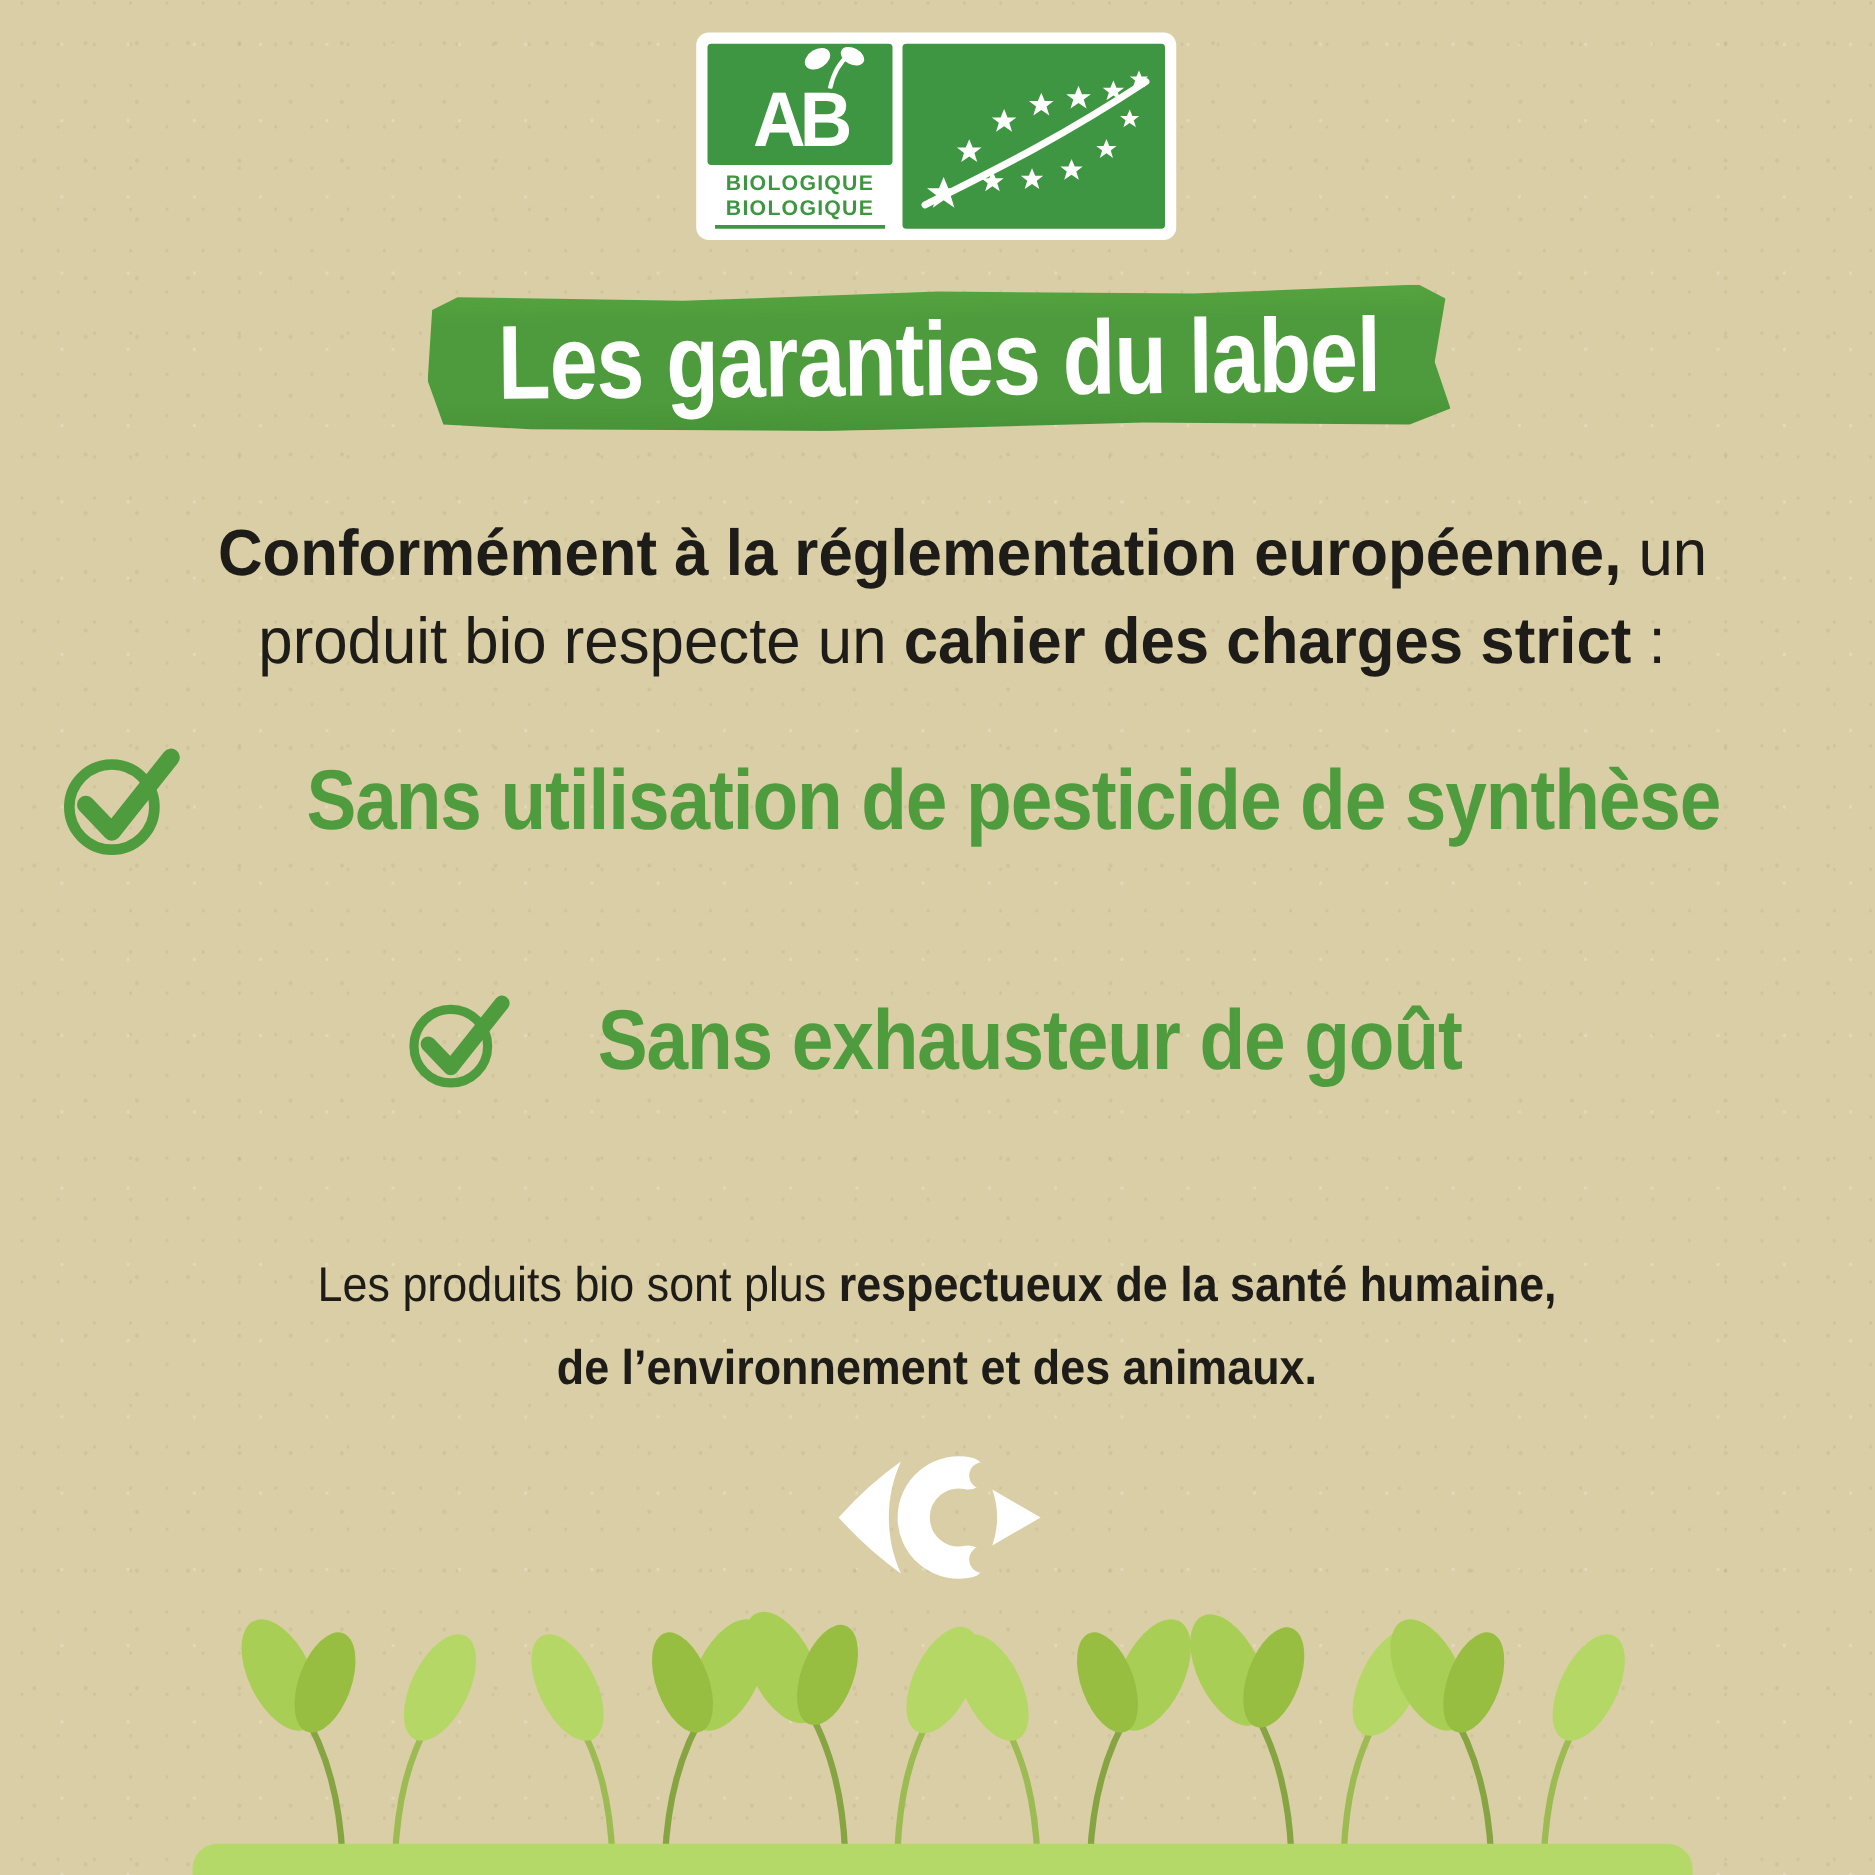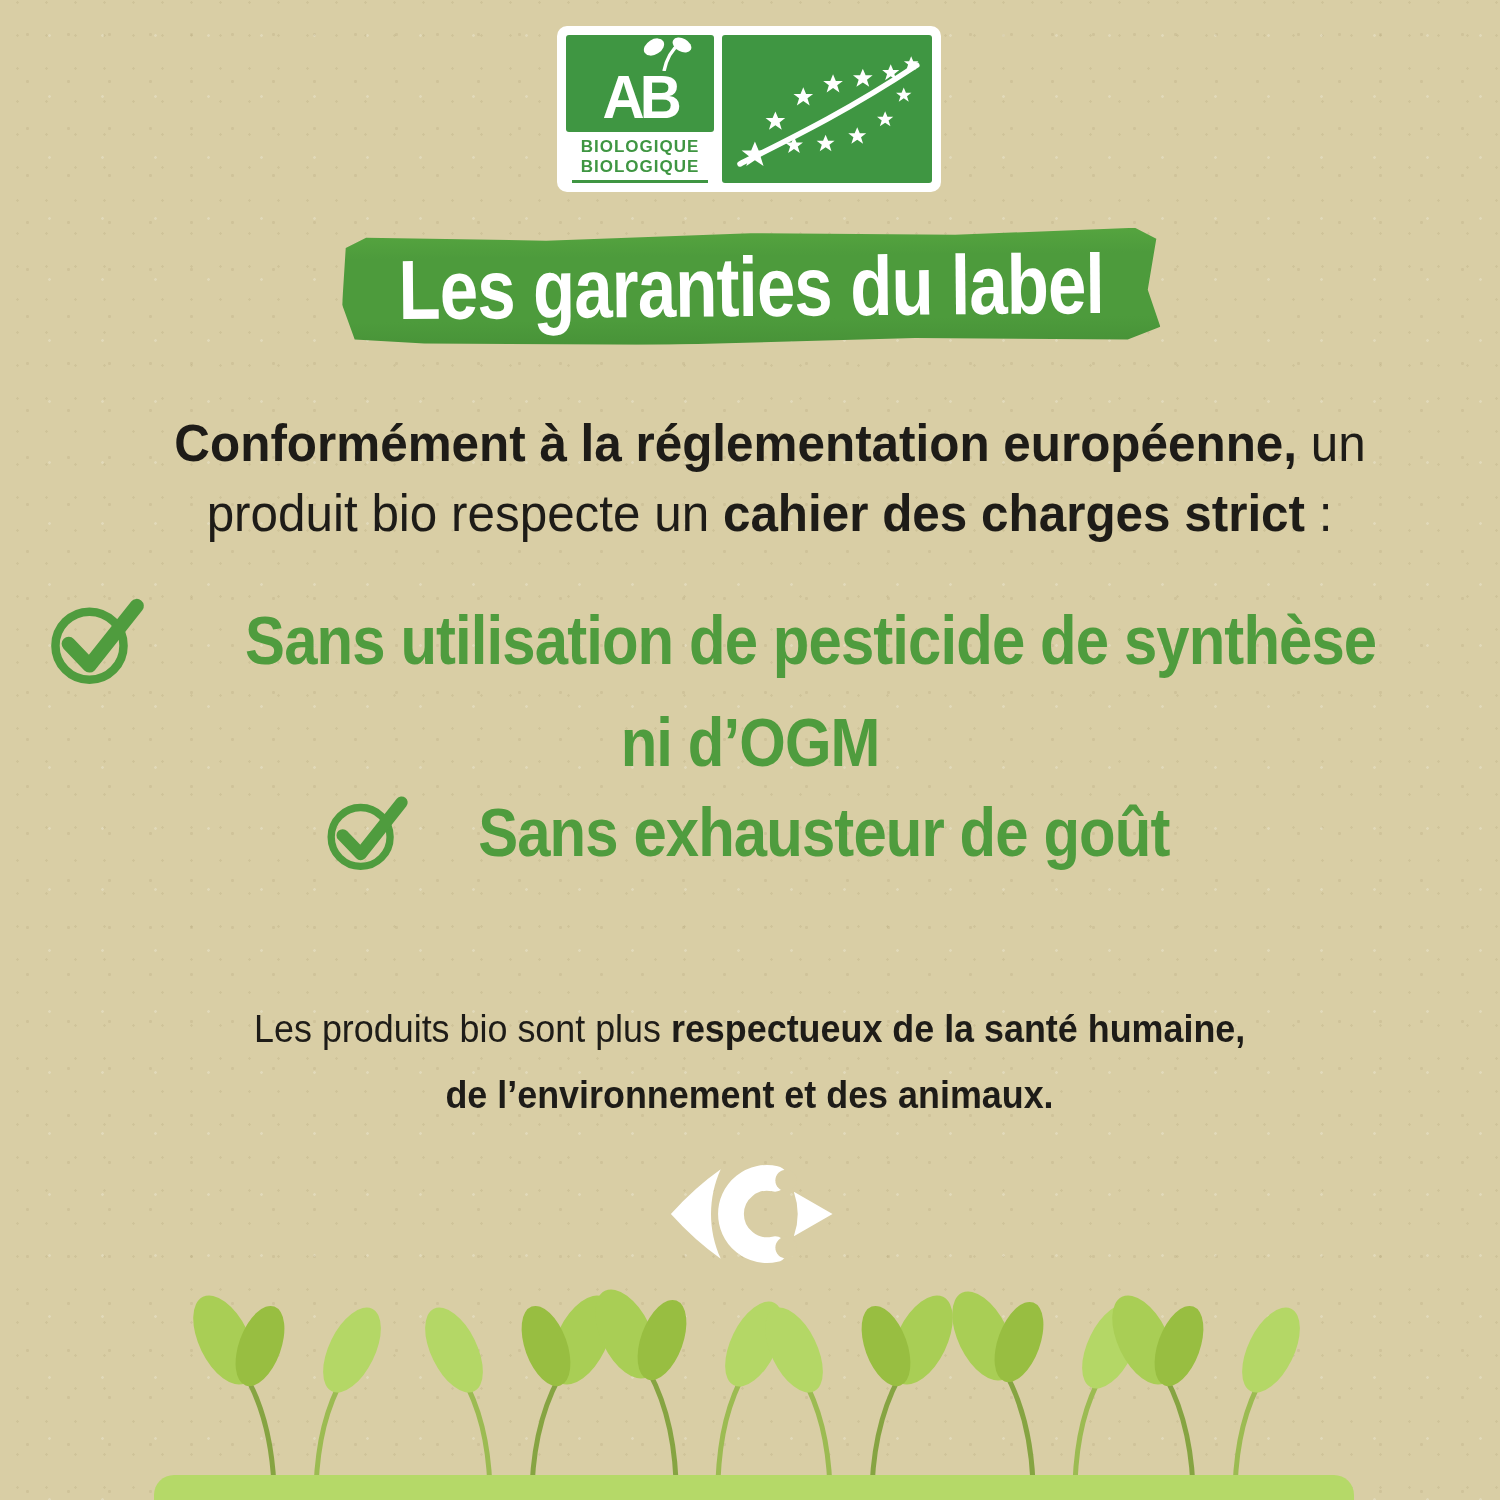--- a/index.html
+++ b/index.html
@@ -119,21 +119,20 @@
   </div>
 
   <div class="guarantee g1">
     <div class="check-line">
       <svg class="check-icon" width="104" height="96" viewBox="0 0 110 100">
         <circle cx="46" cy="56" r="36" fill="none" stroke="#4f9c3e" stroke-width="9"></circle>
         <path d="M24 54 L46 77 L96 14" fill="none" stroke="#4f9c3e" stroke-width="15" stroke-linecap="round" stroke-linejoin="round"></path>
       </svg>
       <span class="g-text sx" style="--sx:.88">Sans utilisation de pesticide de synthèse</span>
     </div>
-    <div class="check-line2"><span class="g-text sx" style="--sx:.88">ni d’OGM</span></div>
   </div>
 
   <div class="guarantee g2">
     <div class="check-line">
       <svg class="check-icon" width="90" height="84" viewBox="0 0 110 100">
         <circle cx="46" cy="56" r="36" fill="none" stroke="#4f9c3e" stroke-width="9"></circle>
         <path d="M24 54 L46 77 L96 14" fill="none" stroke="#4f9c3e" stroke-width="15" stroke-linecap="round" stroke-linejoin="round"></path>
       </svg>
       <span class="g-text sx" style="--sx:.88">Sans exhausteur de goût</span>
     </div>

